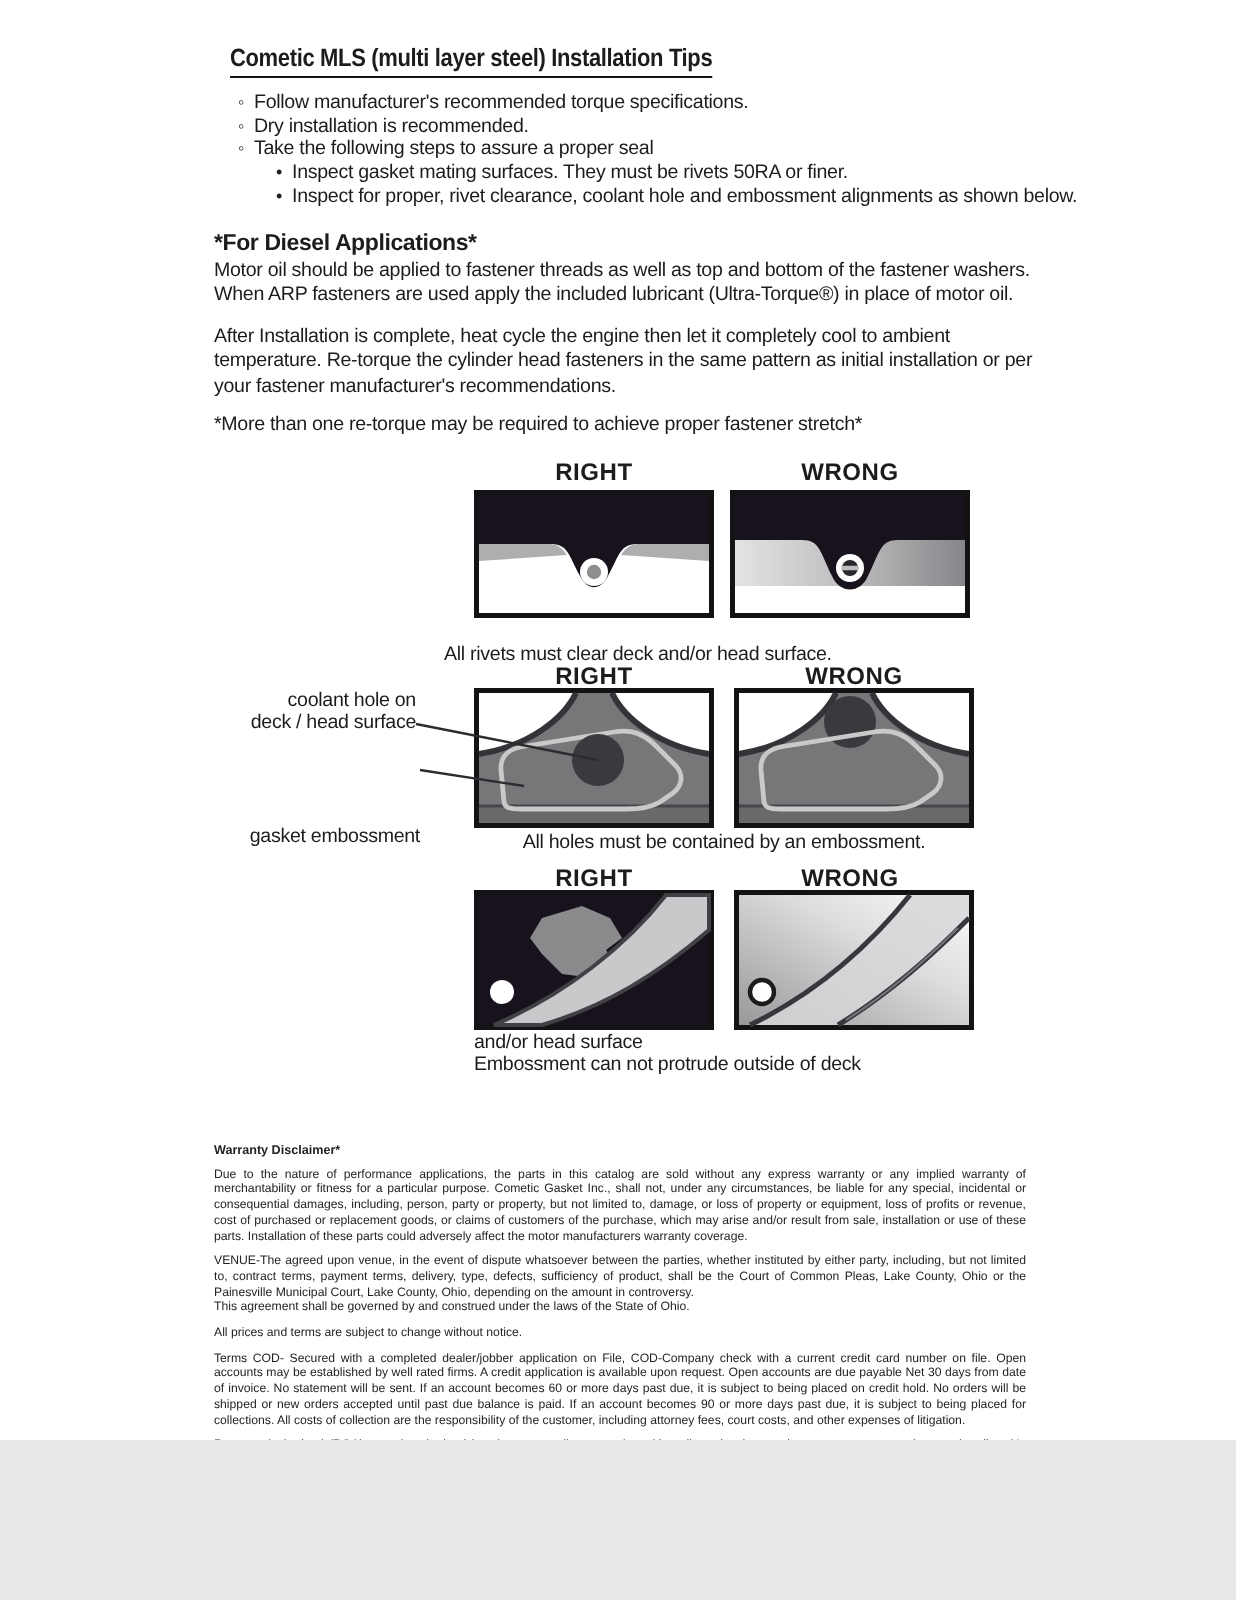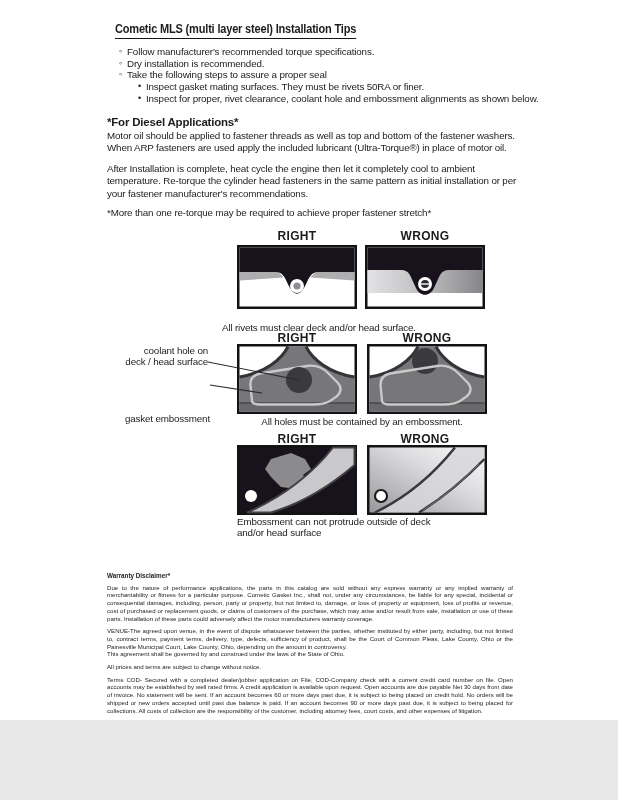--- a/index.html
+++ b/index.html
@@ -159,22 +159,22 @@
     <rect x="0" y="0" width="120" height="70" fill="#131316"></rect>
     <rect x="2.5" y="2.5" width="115" height="65" fill="url(#f3g)"></rect>
     <path d="M88,2.5 C66,30 40,52 8,67.5 L52,67.5 C74,54 96,36 117.5,14 L117.5,2.5 Z" fill="#d7d7d9" opacity="0.85"></path>
     <path d="M88,2.5 C66,30 40,52 8,67.5" stroke="#37373c" stroke-width="2.5" fill="none"></path>
     <path d="M117.5,14 C96,36 74,54 52,67.5" stroke="#37373c" stroke-width="2.5" fill="none"></path>
     <path d="M112,19 C92,39 72,55 56,65" stroke="#76767a" stroke-width="1" fill="none"></path>
     <circle cx="14" cy="51" r="6" fill="#ffffff" stroke="#1c1c1f" stroke-width="2.2"></circle>
   </svg>
 
   <div class="abs fig-caption" style="left:237px;top:517px;width:260px;">
+    <div>and/or head surface</div>
     <div>Embossment can not protrude outside of deck</div>
-    <div>and/or head surface</div>
   </div>
 
   <div class="abs legal">
     <div class="legal-head">Warranty Disclaimer*</div>
     <p class="lpar">Due to the nature of performance applications, the parts in this catalog are sold without any express warranty or any implied warranty of merchantability or fitness for a particular purpose.  Cometic Gasket Inc., shall not, under any circumstances, be liable for any special, incidental or consequential damages, including, person, party or property, but not limited to, damage, or loss of property or equipment, loss of profits or revenue, cost of purchased or replacement goods, or claims of customers of the purchase, which may arise and/or result from sale, installation or use of these parts.  Installation of these parts could adversely affect the motor manufacturers warranty coverage.</p>
     <p class="lpar-tight">VENUE-The agreed upon venue, in the event of dispute whatsoever between the parties, whether instituted by either party, including, but not limited to, contract terms, payment terms, delivery, type, defects, sufficiency of product, shall be the Court of Common Pleas, Lake County, Ohio or the Painesville Municipal Court, Lake County, Ohio, depending on the amount in controversy.</p>
     <p class="lpar">This agreement shall be governed by and construed under the laws of the State of Ohio.</p>
     <p class="lpar">All prices and terms are subject to change without notice.</p>
     <p class="lpar">Terms COD- Secured with a completed dealer/jobber application on File, COD-Company check with a current credit card number on file.  Open accounts may be established by well rated firms.  A credit application is available upon request.  Open accounts are due payable Net 30 days from date of invoice.  No statement will be sent.  If an account becomes 60 or more days past due, it is subject to being placed on credit hold.  No orders will be shipped or new orders accepted until past due balance is paid.  If an account becomes 90 or more days past due, it is subject to being placed for collections.  All costs of collection are the responsibility of the customer, including attorney fees, court costs, and other expenses of litigation.</p>
     <p class="lpar">Returns- Authorized (RGA) must be obtained in advance on all returns.  A packing slip or invoice number must accompany the merchandise.  No returns after 30 days from invoice date.  All returns are subject to a 25% restocking charge.  All custom designed and custom manufactured gaskets are non-returnable.</p>

